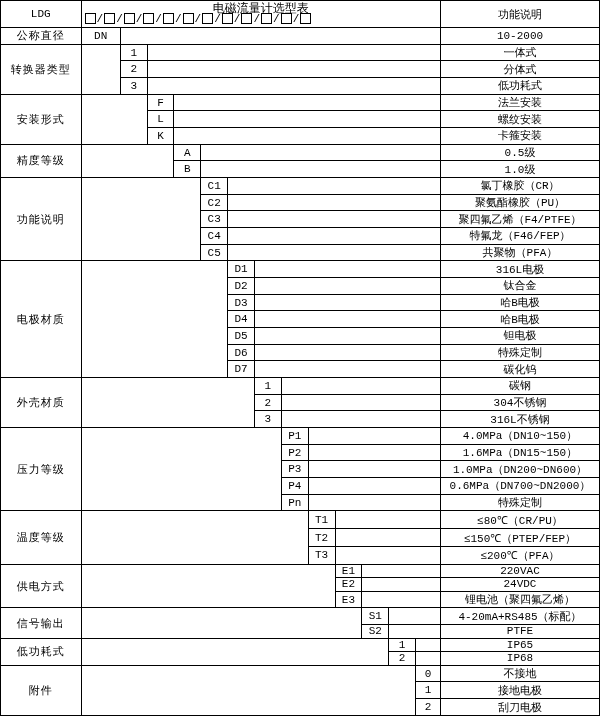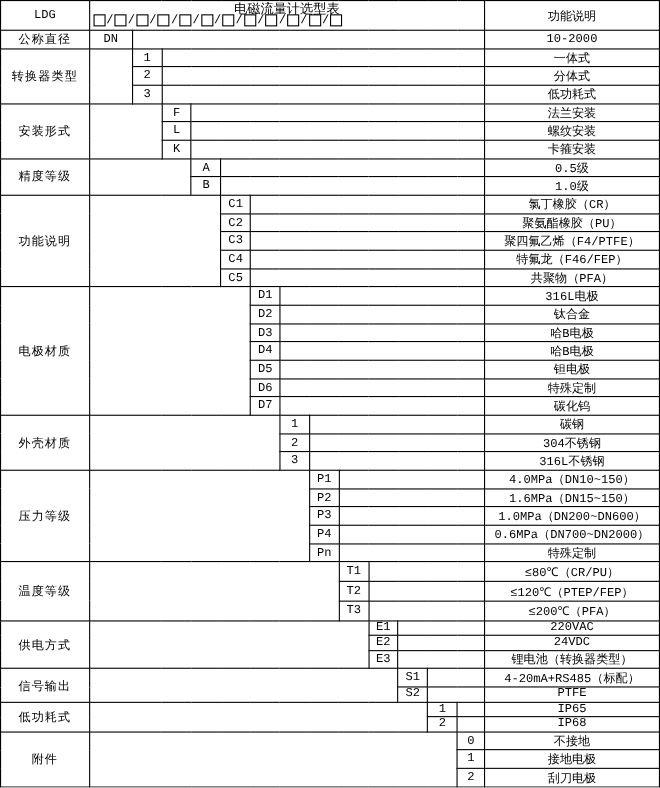--- a/index.html
+++ b/index.html
@@ -246,21 +246,21 @@
 <tr>
   <td class="cat" rowspan="3">温度等级</td>
   <td class="blank" rowspan="3" colspan="8"></td>
   <td class="code">T1</td>
   <td colspan="4" class="blank"></td>
   <td class="desc">≤80℃（CR/PU）</td>
 </tr>
 <tr>
   <td class="code">T2</td>
   <td colspan="4" class="blank"></td>
-  <td class="desc">≤120℃（PTEP/FEP）</td>
+  <td class="desc">≤150℃（PTEP/FEP）</td>
 </tr>
 <tr>
   <td class="code">T3</td>
   <td colspan="4" class="blank"></td>
   <td class="desc">≤200℃（PFA）</td>
 </tr>
 
 <tr>
   <td class="cat" rowspan="3">供电方式</td>
   <td class="blank" rowspan="3" colspan="9"></td>
@@ -269,21 +269,21 @@
   <td class="desc">220VAC</td>
 </tr>
 <tr>
   <td class="code">E2</td>
   <td colspan="3" class="blank"></td>
   <td class="desc">24VDC</td>
 </tr>
 <tr>
   <td class="code">E3</td>
   <td colspan="3" class="blank"></td>
-  <td class="desc">锂电池（转换器类型）</td>
+  <td class="desc">锂电池（聚四氟乙烯）</td>
 </tr>
 
 <tr>
   <td class="cat" rowspan="2">信号输出</td>
   <td class="blank" rowspan="2" colspan="10"></td>
   <td class="code">S1</td>
   <td colspan="2" class="blank"></td>
   <td class="desc">4-20mA+RS485（标配）</td>
 </tr>
 <tr>

